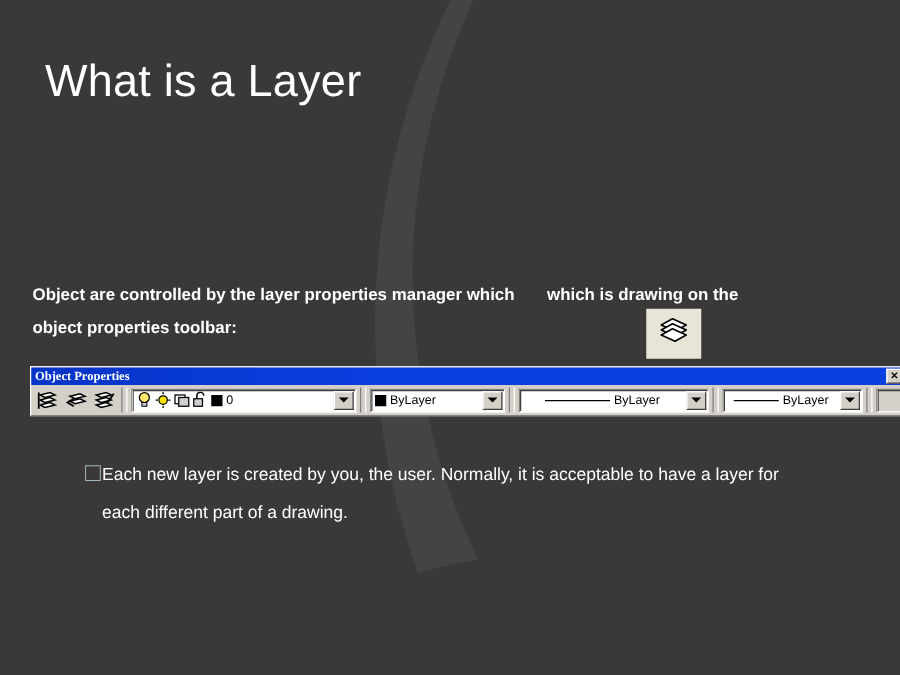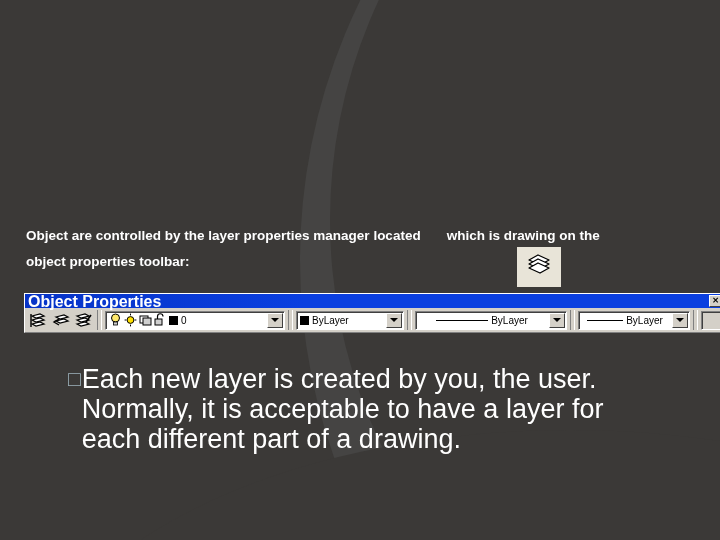--- a/index.html
+++ b/index.html
@@ -118,23 +118,23 @@
     height: 14px;
     background: #0000cf;
     background: linear-gradient(to right, #0633c7 0%, #0a3fe0 40%, #0a3fe0 100%);
     display: flex;
     align-items: center;
     justify-content: space-between;
     padding: 0 1px 0 3px;
   }
   #toolbar-title {
     color: #ffffff;
-    font-size: 16px;
+    font-size: 10px;
     font-weight: bold;
-    font-family: Liberation Sans, sans-serif;
+    font-family: Liberation Serif, serif;
     line-height: 13px;
     white-space: nowrap;
   }
   #toolbar-close {
     width: 13px;
     height: 12px;
     background: #d4d0c8;
     border: 1px solid #ffffff;
     border-right-color: #404040;
     border-bottom-color: #404040;
@@ -244,39 +244,40 @@
     align-items: flex-start;
   }
   #bullet-marker {
     color: #9fb4bd;
     font-size: 21px;
     line-height: 30px;
     margin-right: 1px;
     flex: 0 0 auto;
   }
   #bullet-text {
-    font-size: 27px;
+    font-size: 14px;
     color: #ffffff;
     line-height: 30px;
     text-indent: 0;
   }
 </style>
 </head>
 <body>
 
 <div id="slide">
 
   <div class="bg-arc-outer"></div>
   <div class="bg-arc-inner"></div>
   <div class="bg-bottom-wedge"></div>
   <div class="bg-bottom-wedge2"></div>
 
+  <div id="title">What is a Layer</div>
 
   <div id="intro">
-    <span>Object are controlled by the </span><span class="bold-em">layer properties manager</span><span> located</span><span class="gap"></span><span>which is drawing on the</span>
+    <span>Object are controlled by the </span><span class="bold-em">layer properties manager</span><span> which</span><span class="gap"></span><span>which is drawing on the</span>
     <span class="line2">object properties toolbar:</span>
   </div>
 
   <div id="lpm-button">
     <span>
       <svg width="26" height="24" viewBox="0 0 26 24">
         <g fill="#ffffff" stroke="#000000" stroke-width="1.3" stroke-linejoin="round">
           <path d="M3 7 L12 2 L23 7 L14 12 Z"></path>
           <path d="M3 11 L12 6 L23 11 L14 16 Z"></path>
           <path d="M3 15 L12 10 L23 15 L14 20 Z"></path>

